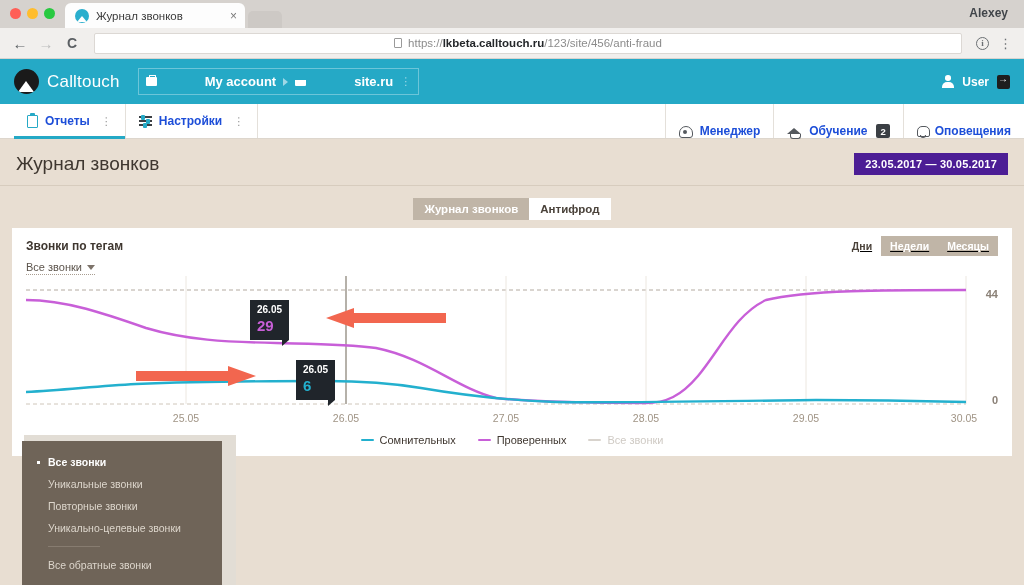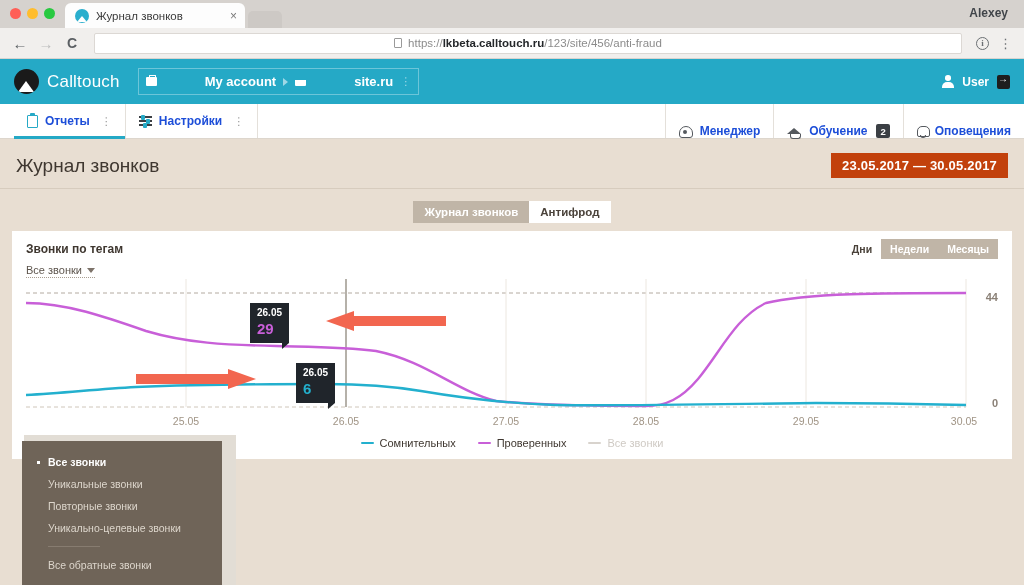--- a/index.html
+++ b/index.html
@@ -218,21 +218,21 @@
   }
 
   
   .page { background: #e8ded2; padding: 0 0 0 0; position: relative; }
   .page-title-row {
     display: flex; align-items: center; padding: 14px 16px 10px 16px;
     border-bottom: 1px solid #d7ccbe;
   }
   .page-title { font-size: 19px; color: #3f3730; }
   .daterange {
-    margin-left: auto; background: #c2410c; color: #fff; font-size: 13px;
+    margin-left: auto; background: #4c1d95; color: #fff; font-size: 11px;
     font-weight: 700; padding: 5px 11px; letter-spacing: .2px;
   }
   .filter-row {
     display: flex; justify-content: flex-end; align-items: center;
     padding: 10px 18px 0 0; gap: 5px;
   }
   .ico-funnel {
     width: 10px; height: 10px; position: relative; flex: none;
   }
   .ico-funnel::before {
@@ -264,21 +264,21 @@
   .card-select {
     display: inline-flex; align-items: center; gap: 5px; margin-top: 8px;
     font-size: 11px; color: #5c544c; border-bottom: 1px dotted #a89d91;
     padding-bottom: 1px;
   }
   .chev {
     width: 0; height: 0; border-left: 4px solid transparent;
     border-right: 4px solid transparent; border-top: 5px solid #7d736a;
   }
   .gran-toggle {
-    position: absolute; right: 14px; top: 8px; display: flex;
+    position: absolute; right: 14px; top: 8px; display: flex; text-decoration: underline;
   }
   .gran-btn {
     font-size: 10.5px; padding: 4px 9px; color: #fff; background: #c0b5a7;
     font-weight: 600;
   }
   .gran-btn.active { background: #fff; color: #4a423a; }
 
   
   .chart-area {
     position: absolute; left: 14px; right: 14px; top: 48px; height: 148px;

